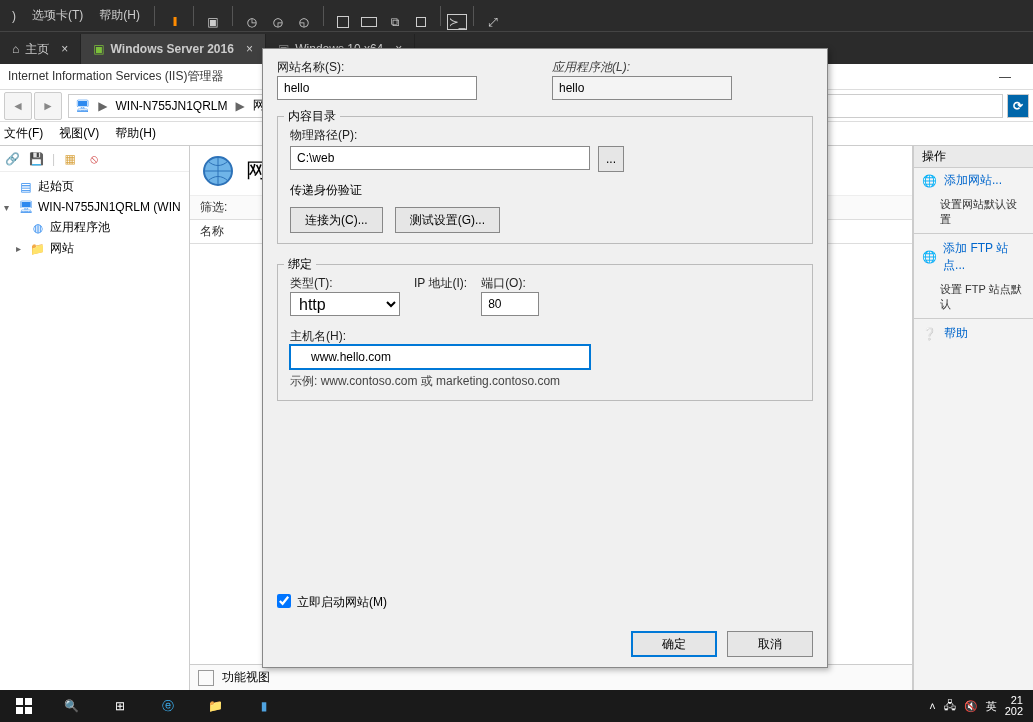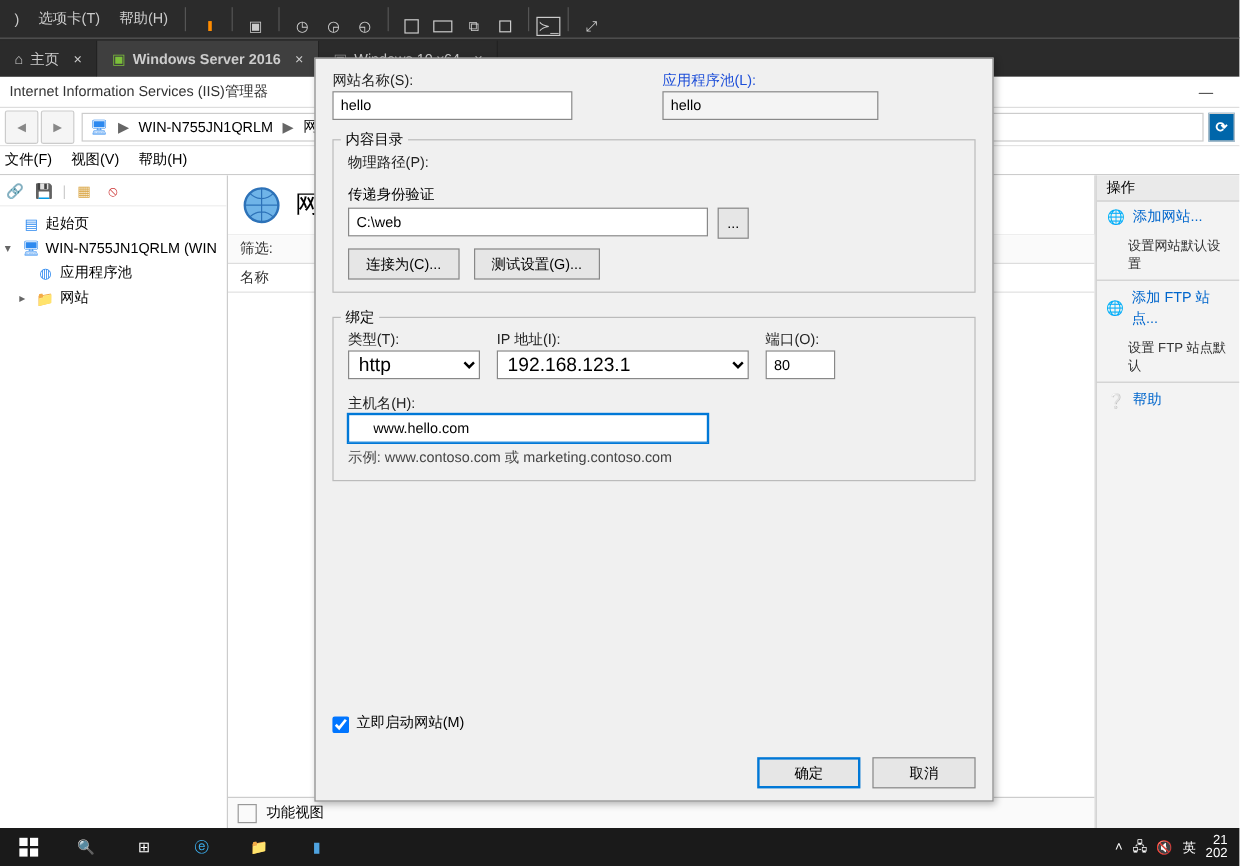--- a/index.html
+++ b/index.html
@@ -78,21 +78,21 @@
 .dialog label { font-size: 12px; color: #222; }
 .dialog input[type=text] { height: 24px; border: 1px solid #888; padding: 0 6px; font-size: 12px; background: #fff; }
 .dialog input.focused { border: 1px solid #0078d7; outline: 1px solid #0078d7; padding-left: 20px; }
 .dialog select { height: 24px; border: 1px solid #888; background: #fff; font-size: 16px; padding: 0 4px; }
 .dialog .btn { height: 26px; padding: 0 14px; border: 1px solid #888; background: #e6e6e6; cursor: default; font-size: 12px; display: inline-flex; align-items: center; justify-content: center; }
 .dialog .btn.square { width: 26px; padding: 0; }
 .dialog .btn.primary { border: 2px solid #0078d7; }
 .fieldset { border: 1px solid #bbb; padding: 10px 12px; margin-top: 4px; position: relative; }
 .fieldset .legend { position: absolute; top: -9px; left: 6px; background: #f0f0f0; padding: 0 4px; }
 .dialog-footer { height: 46px; display: flex; align-items: center; justify-content: flex-end; gap: 10px; padding: 0 14px; border-top: 0; }
-.checkbox-row { display: flex; align-items: flex-end; gap: 6px; margin-top: 8px; }
+.checkbox-row { display: flex; align-items: flex-start; gap: 6px; margin-top: 8px; }
 .checkbox-row input { width: 14px; height: 14px; }
 .hint { color: #444; font-size: 12px; margin-top: 4px; }
 </style>
 </head>
 <body>
 
 <div class="vm-toolbar">
   <span class="menu-item">)</span>
   <span class="menu-item">选项卡(T)</span>
   <span class="menu-item">帮助(H)</span>
@@ -243,53 +243,50 @@
 </div>
 
 <div class="dialog">
   <div class="dialog-body">
     <div class="row">
       <div style="flex:1;">
         <label><span>网站名称(S):</span></label><br>
         <input type="text" style="width: 200px;" value="hello">
       </div>
       <div style="flex:1;">
-        <label style="color:#1d4ed8;"><span>应用程序池(L):</span></label><br>
+        <label style="color:#404040;font-style:italic;"><span>应用程序池(L):</span></label><br>
         <input type="text" style="width: 180px; background: rgb(244, 244, 244);" readonly="" value="hello">
       </div>
     </div>
 
     <div class="fieldset" style="margin-top:10px;">
       <span class="legend">内容目录</span>
       <label>物理路径(P):</label><br>
-      <div style="margin-top:10px;">传递身份验证</div>
       <div style="display:flex;gap:8px;margin-top:2px;">
         <input type="text" style="flex: 1 1 0%; max-width: 300px;" value="C:\web">
         <button class="btn square">...</button>
       </div>
+      <div style="margin-top:10px;">传递身份验证</div>
       <div style="display:flex;gap:12px;margin-top:8px;">
         <button class="btn">连接为(C)...</button>
         <button class="btn">测试设置(G)...</button>
       </div>
     </div>
 
     <div class="fieldset" style="margin-top:14px;">
       <span class="legend">绑定</span>
       <div class="row">
         <div>
           <label>类型(T):</label><br>
           <select style="width:110px;">
             <option>http</option>
           </select>
         </div>
         <div>
           <label>IP 地址(I):</label><br>
-          <select style="width:210px;">
-            <option>192.168.123.1</option>
-          </select>
         </div>
         <div>
           <label>端口(O):</label><br>
           <input type="text" style="width: 58px;" value="80">
         </div>
       </div>
       <div style="margin-top:12px;">
         <label>主机名(H):</label><br>
         <input type="text" class="focused" style="width: 300px;" value="www.hello.com">
       </div>

